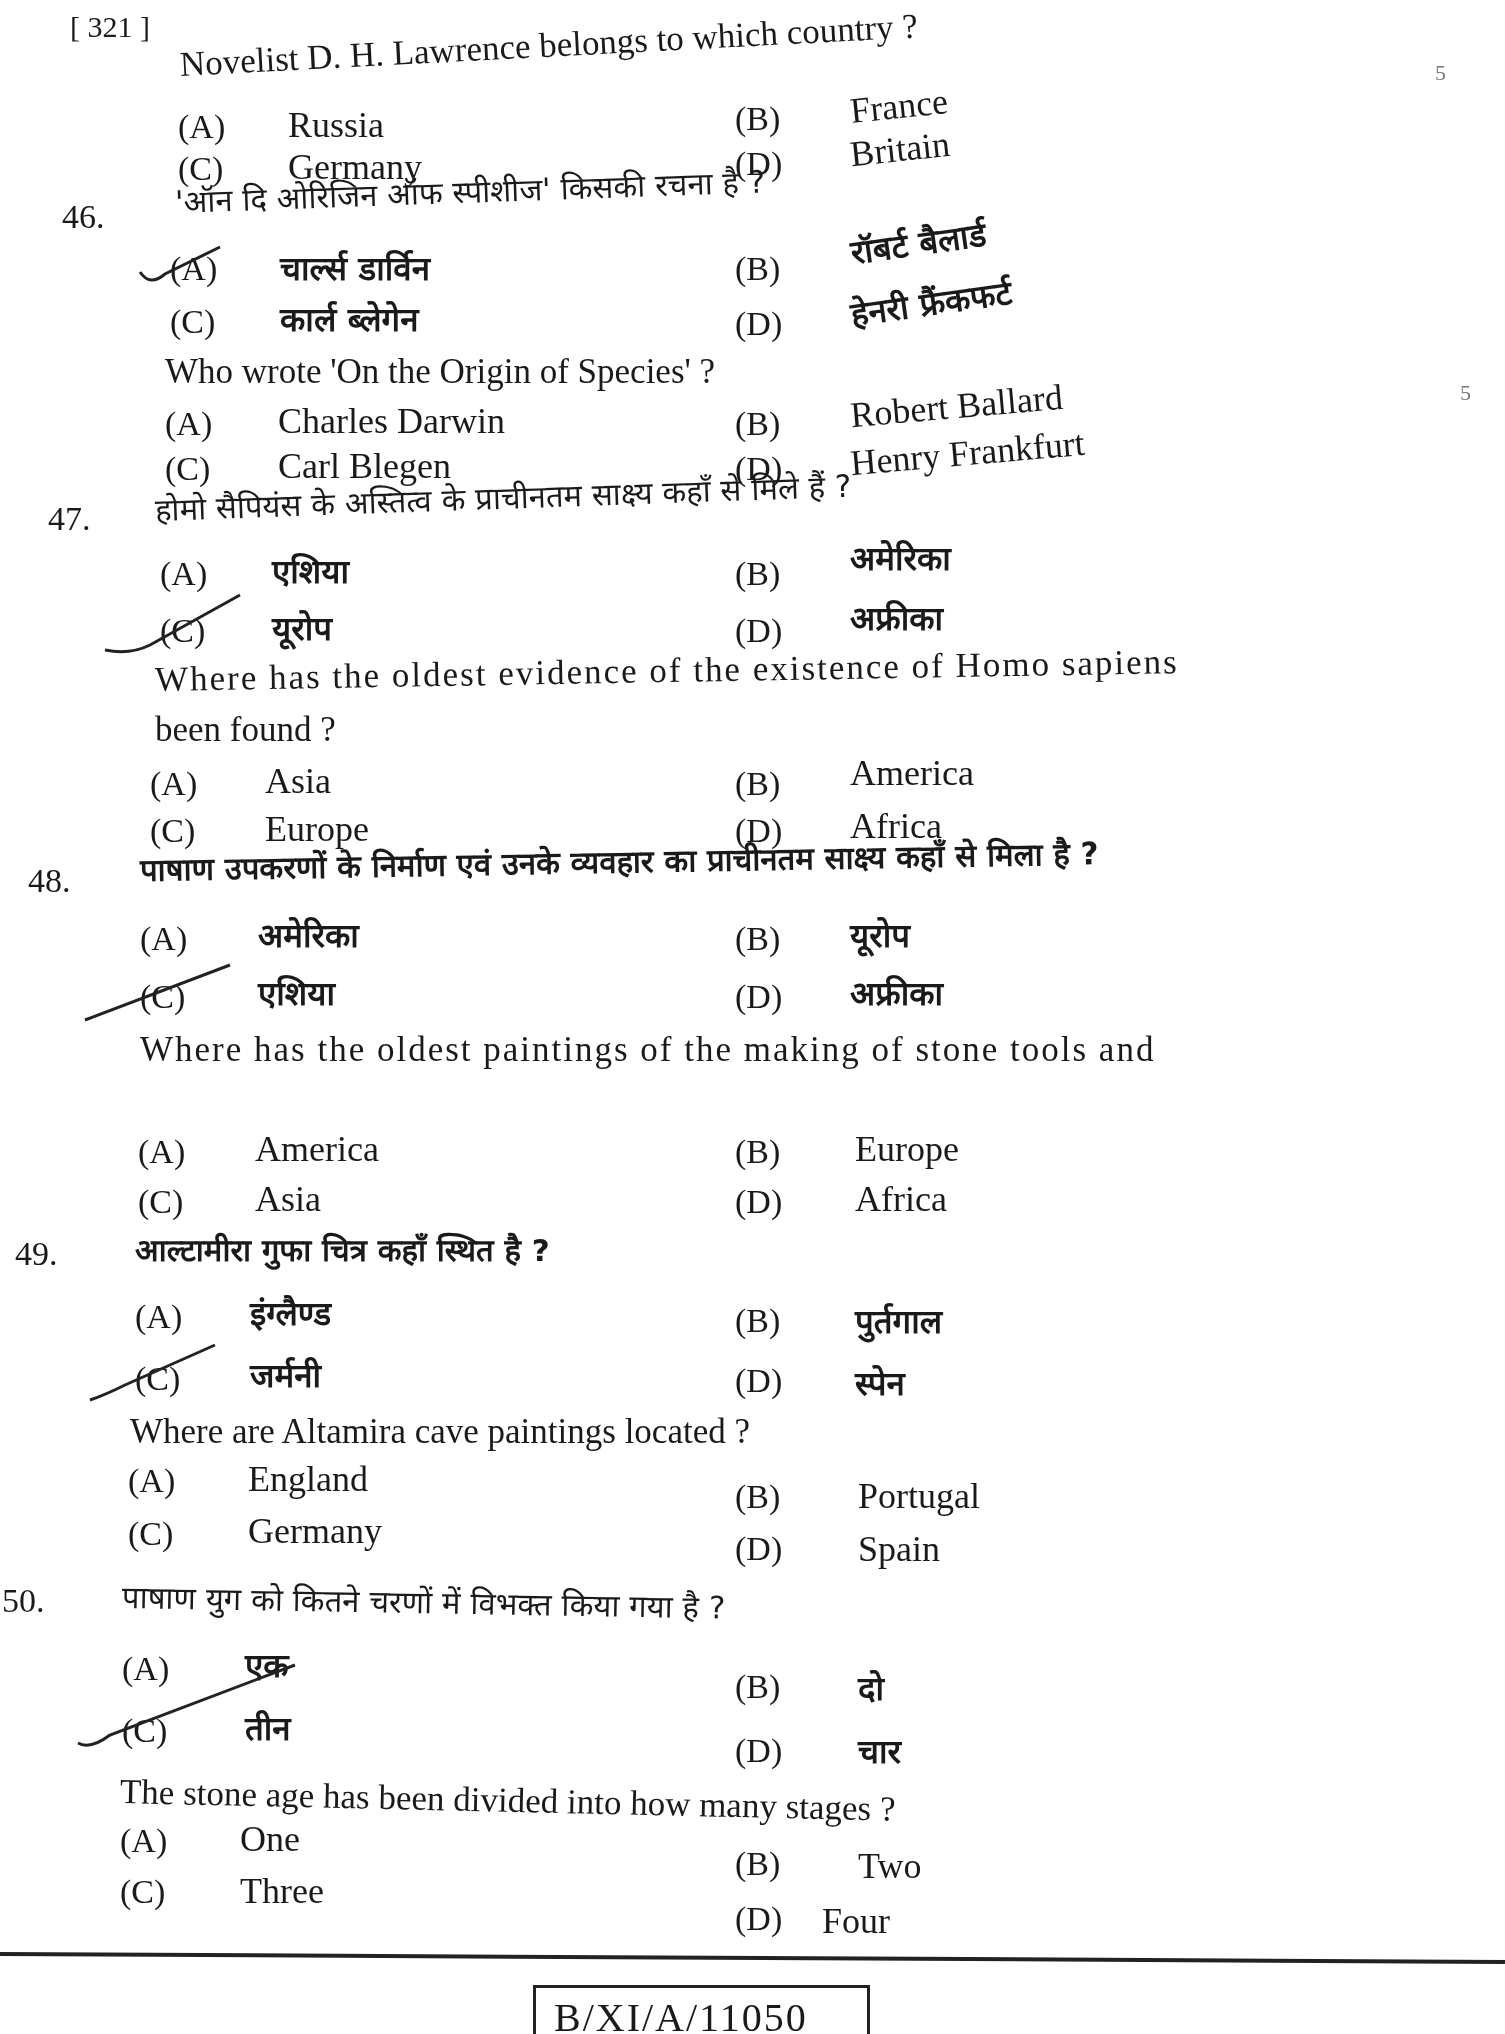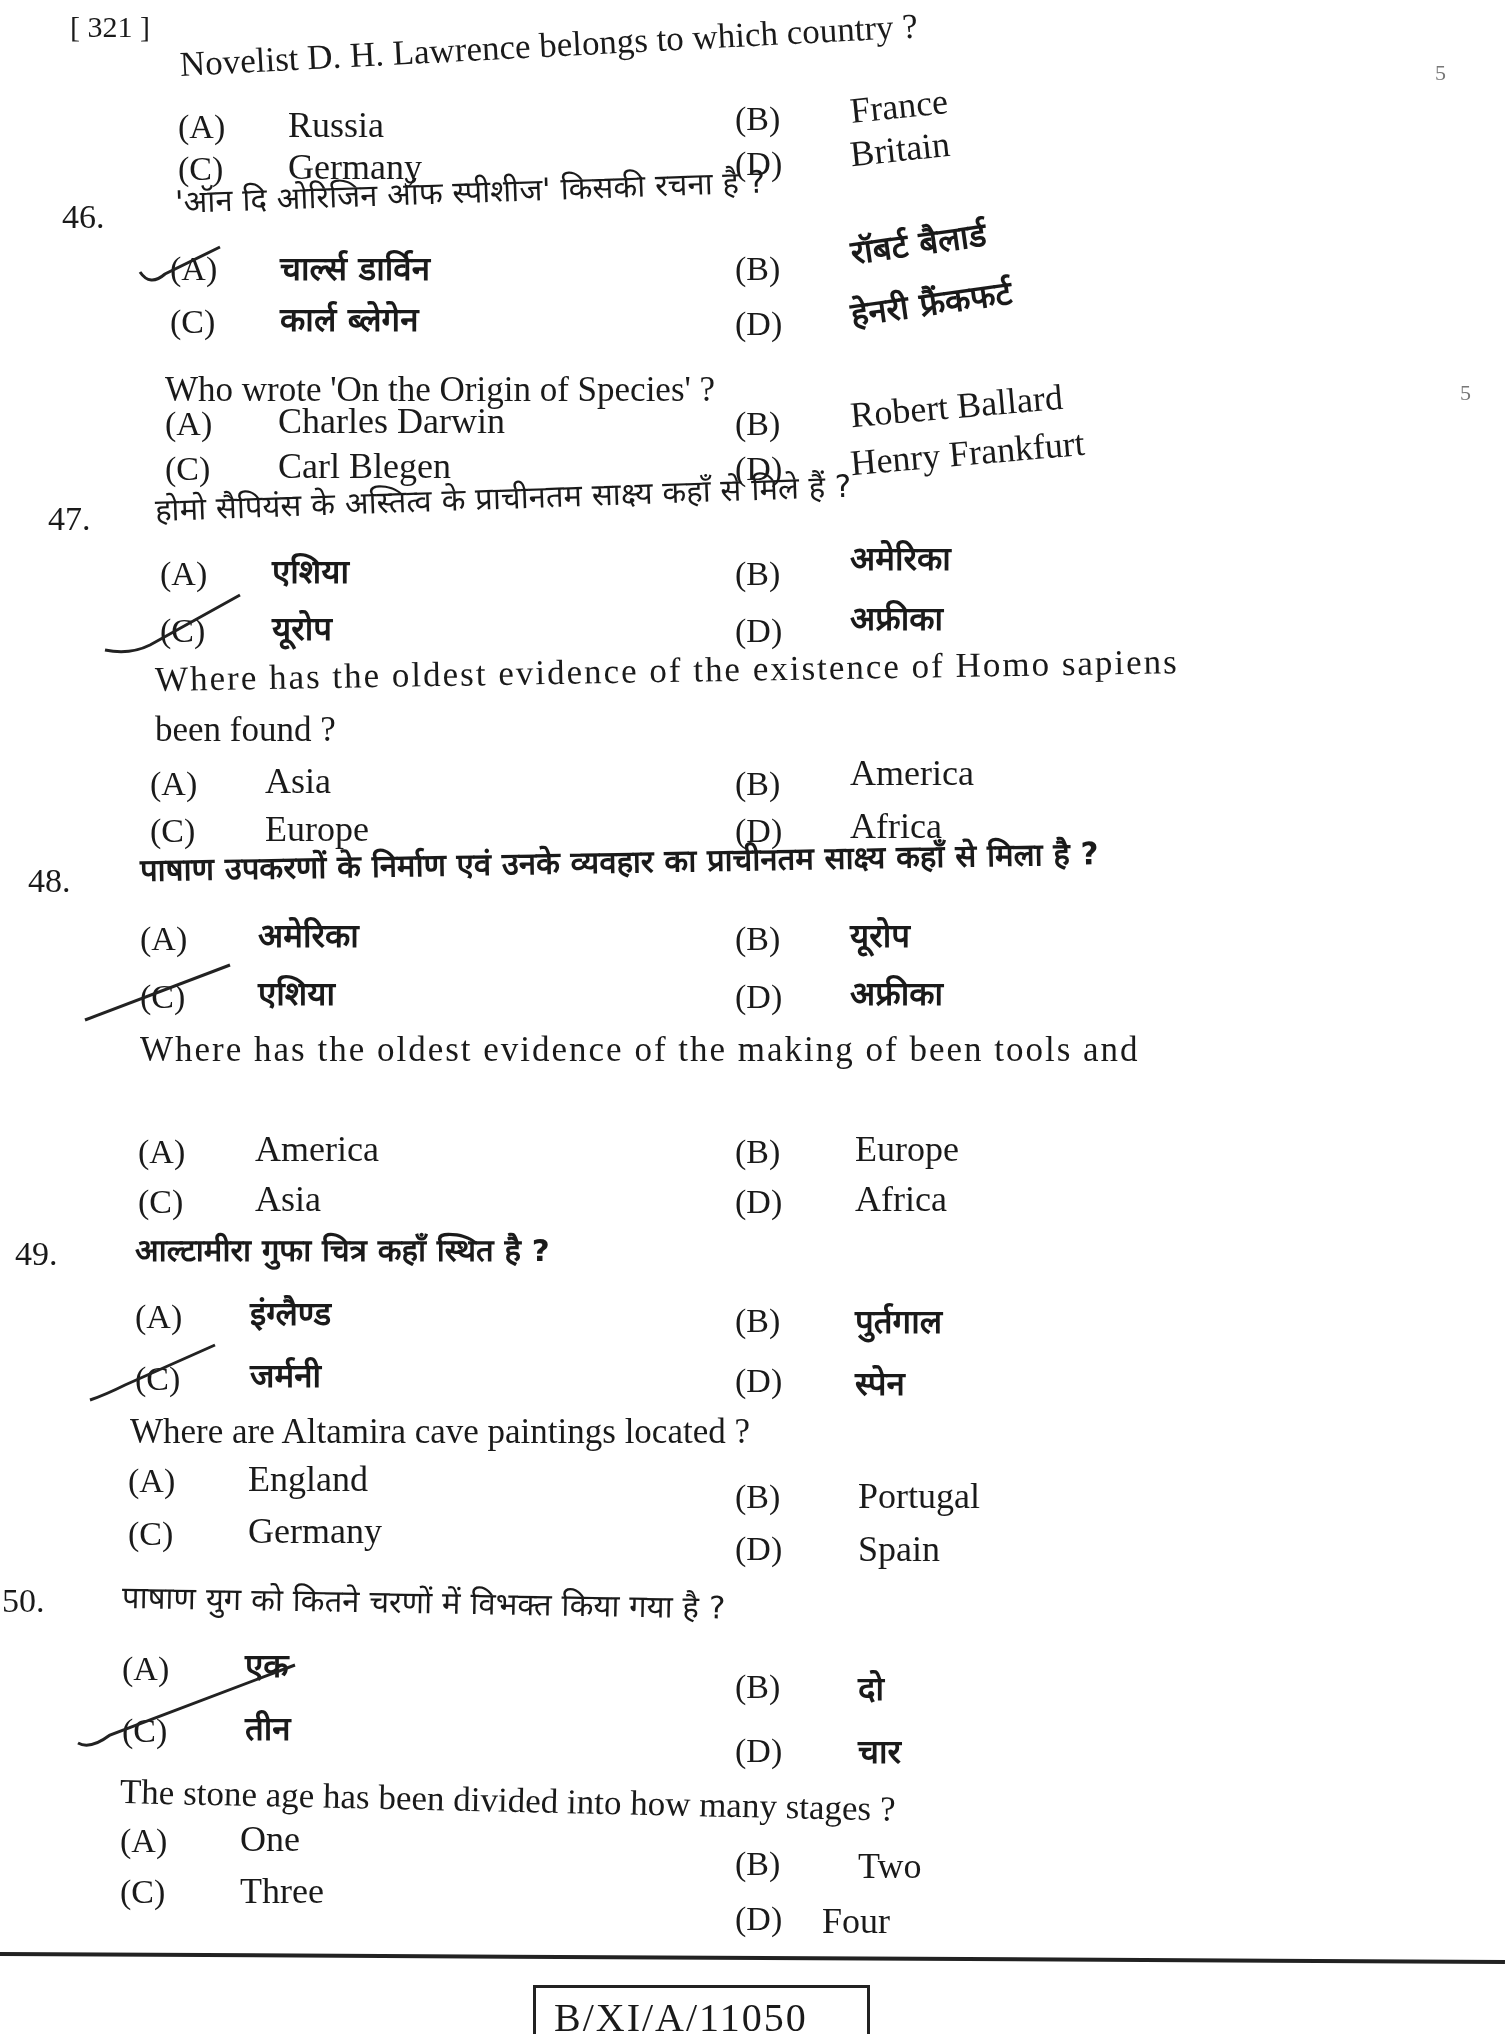--- a/index.html
+++ b/index.html
@@ -48,21 +48,21 @@
       <path d="M5 30 Q15 45 30 32 L85 5" stroke="#222" stroke-width="3" fill="none"></path>
     </svg>
   <div class="abs hindi" style="left:280px;top:245px;">चार्ल्स डार्विन</div>
   <div class="abs opt-letter" style="left:735px;top:250px;">(B)</div>
   <div class="abs hindi" style="left:850px;top:220px;transform:rotate(-8deg);">रॉबर्ट बैलार्ड</div>
   <div class="abs opt-letter" style="left:170px;top:303px;">(C)</div>
   <div class="abs hindi" style="left:280px;top:296px;">कार्ल ब्लेगेन</div>
   <div class="abs opt-letter" style="left:735px;top:305px;">(D)</div>
   <div class="abs hindi" style="left:850px;top:280px;transform:rotate(-8deg);">हेनरी फ्रैंकफर्ट</div>
 
-  <div class="abs qtext" style="left:165px;top:370px;">Who wrote 'On the Origin of Species' ?</div>
+  <div class="abs qtext" style="left:165px;top:352px;">Who wrote 'On the Origin of Species' ?</div>
   <div class="abs opt-letter" style="left:165px;top:405px;">(A)</div>
   <div class="abs opt-text" style="left:278px;top:400px;">Charles Darwin</div>
   <div class="abs opt-letter" style="left:735px;top:405px;">(B)</div>
   <div class="abs opt-text" style="left:850px;top:385px;transform:rotate(-5deg);">Robert Ballard</div>
   <div class="abs opt-letter" style="left:165px;top:450px;">(C)</div>
   <div class="abs opt-text" style="left:278px;top:445px;">Carl Blegen</div>
   <div class="abs opt-letter" style="left:735px;top:450px;">(D)</div>
   <div class="abs opt-text" style="left:850px;top:432px;transform:rotate(-5deg);">Henry Frankfurt</div>
 
   <div class="abs qnum" style="left:48px;top:500px;">47.</div>
@@ -97,21 +97,21 @@
   <div class="abs opt-letter" style="left:735px;top:920px;">(B)</div>
   <div class="abs hindi" style="left:850px;top:912px;">यूरोप</div>
   <div class="abs opt-letter" style="left:140px;top:978px;">(C)</div>
   <svg class="tick" style="left:80px;top:960px;" width="160" height="70">
       <path d="M5 60 L150 5" stroke="#222" stroke-width="3" fill="none"></path>
     </svg>
   <div class="abs hindi" style="left:258px;top:970px;">एशिया</div>
   <div class="abs opt-letter" style="left:735px;top:978px;">(D)</div>
   <div class="abs hindi" style="left:850px;top:970px;">अफ्रीका</div>
 
-  <div class="abs qtext" style="left:140px;top:1030px;letter-spacing:2px;">Where has the oldest evidence of the making of been tools and</div>
+  <div class="abs qtext" style="left:140px;top:1030px;letter-spacing:2px;">Where has the oldest paintings of the making of stone tools and</div>
   <div class="abs opt-letter" style="left:138px;top:1133px;">(A)</div>
   <div class="abs opt-text" style="left:255px;top:1128px;">America</div>
   <div class="abs opt-letter" style="left:735px;top:1133px;">(B)</div>
   <div class="abs opt-text" style="left:855px;top:1128px;">Europe</div>
   <div class="abs opt-letter" style="left:138px;top:1183px;">(C)</div>
   <div class="abs opt-text" style="left:255px;top:1178px;">Asia</div>
   <div class="abs opt-letter" style="left:735px;top:1183px;">(D)</div>
   <div class="abs opt-text" style="left:855px;top:1178px;">Africa</div>
 
   <div class="abs qnum" style="left:15px;top:1235px;">49.</div>

